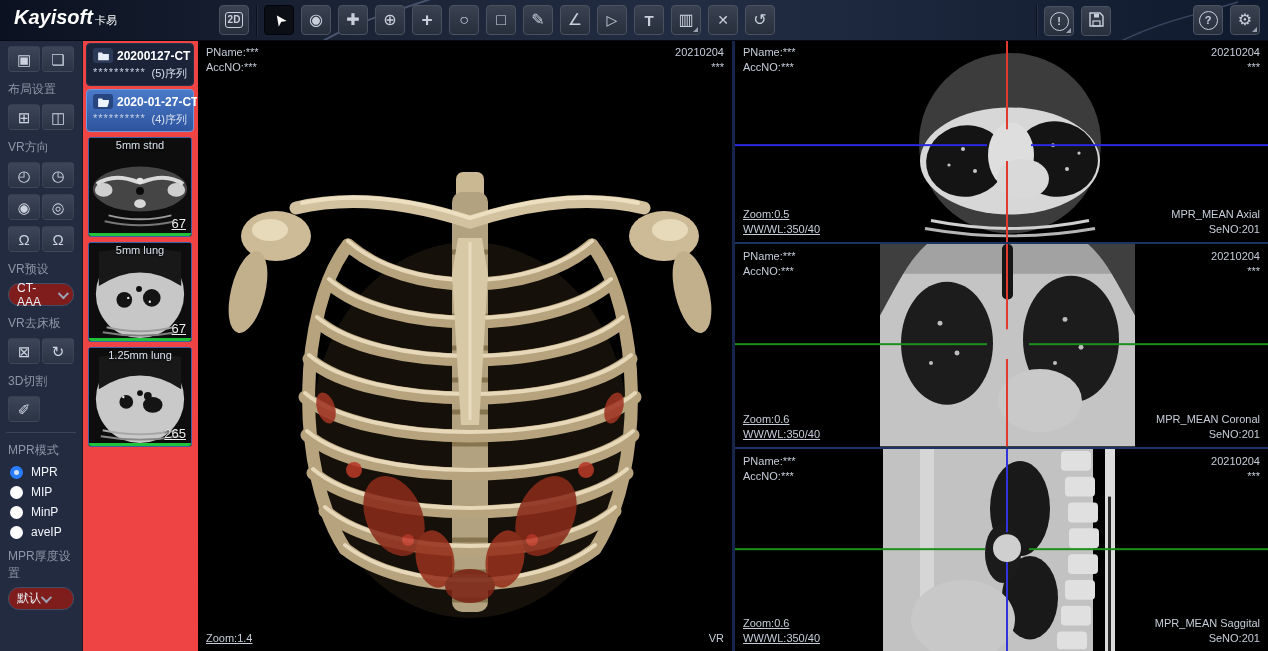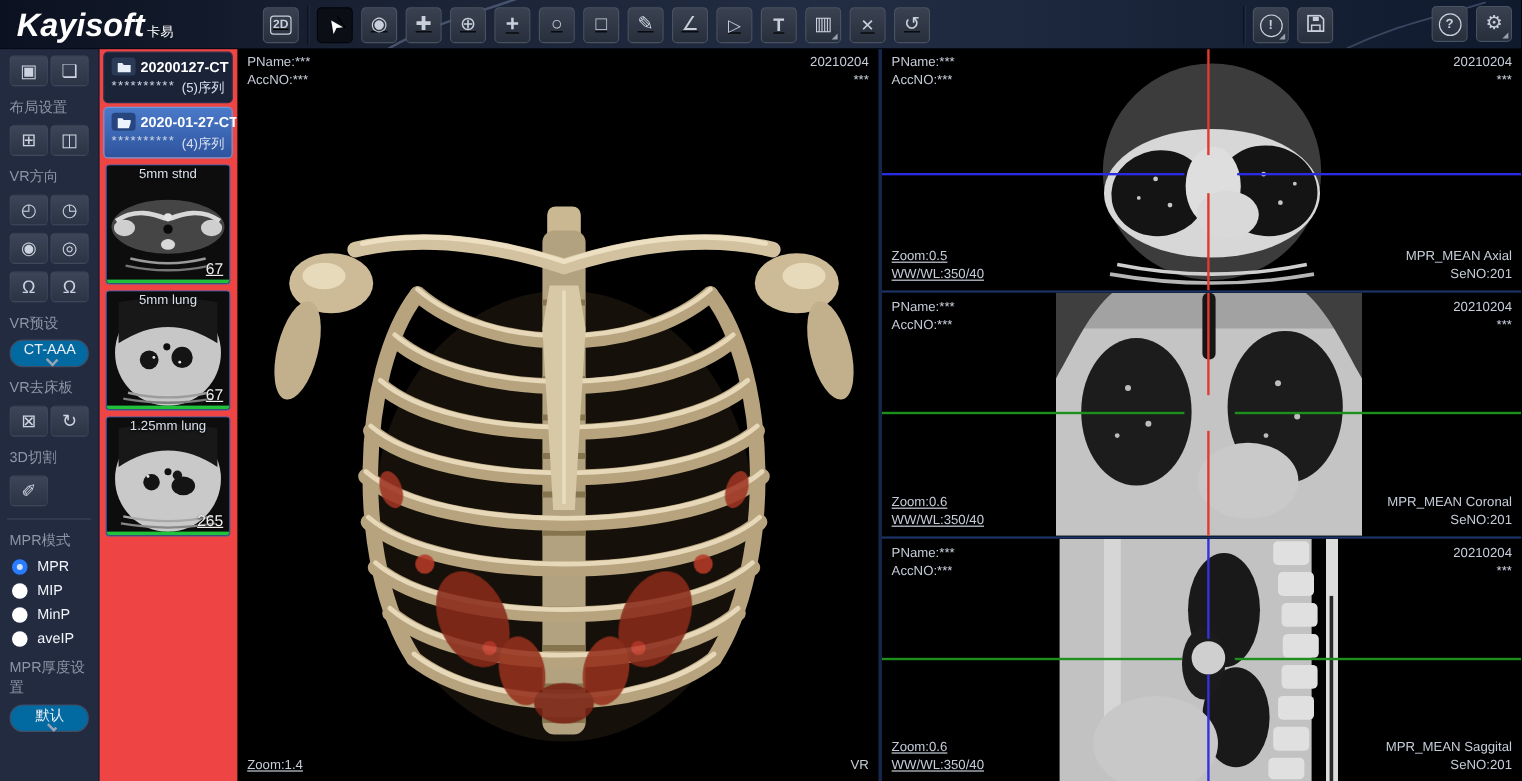--- a/index.html
+++ b/index.html
@@ -5,23 +5,23 @@
   html,body{margin:0;padding:0;background:#000;}
   body{width:1268px;height:651px;overflow:hidden;font-family:"Liberation Sans",sans-serif;}
   .app{position:relative;width:1268px;height:651px;background:#000;overflow:hidden;}
 
   
   .topbar{position:absolute;left:0;top:0;width:1268px;height:40px;
     background:linear-gradient(90deg,#0b1120 0%,#1b2436 28%,#222c43 55%,#101a2e 100%);
     border-bottom:1px solid #060b15;z-index:5;}
   .swoosh{position:absolute;left:0;top:0;pointer-events:none;}
   .logo{position:absolute;left:14px;top:6px;display:flex;align-items:baseline;color:#fff;}
-  .logo-main{font-size:27px;font-weight:bold;font-style:italic;letter-spacing:0;}
+  .logo-main{font-size:20px;font-weight:bold;font-style:italic;letter-spacing:0;}
   .logo-cn{font-size:11px;margin-left:2px;font-weight:normal;}
-  .tools{position:absolute;left:219px;top:5px;display:flex;align-items:center;gap:7px;text-decoration:underline;}
+  .tools{position:absolute;left:219px;top:5px;display:flex;gap:7px;}
   .tools-right{position:absolute;left:1036px;top:5px;display:flex;align-items:center;gap:7px;}
   .tools-far{position:absolute;right:8px;top:5px;display:flex;align-items:center;gap:7px;}
   .tbtn{position:relative;width:30px;height:30px;border-radius:4px;
     background:linear-gradient(180deg,#3a4251,#272f3d);border:1px solid #49525f;
     color:#c9d0db;display:flex;align-items:center;justify-content:center;padding:0;cursor:pointer;box-sizing:border-box;}
   .tbtn.active{background:#0b0e14;border-color:#03050a;color:#fff;}
   .tbtn.flyout::after{content:"";position:absolute;right:2px;bottom:2px;
     border-left:5px solid transparent;border-bottom:5px solid #98a1b1;}
   .tsep{width:1px;height:32px;background:#0a101c;box-shadow:1px 0 0 rgba(255,255,255,.07);}
   .g{display:inline-block;font-size:16px;line-height:1;}
@@ -36,22 +36,22 @@
   
   .sidebar{position:absolute;left:0;top:40px;width:83px;height:611px;background:#222b40;
     box-sizing:border-box;border-right:1px solid #131a2b;}
   .slabel{color:#8d96a8;font-size:12px;padding:0 0 0 8px;margin:9px 0 5px;}
   .srow{display:flex;justify-content:space-between;padding:0 8px;margin:6px 0;}
   .srow.single{justify-content:flex-start;}
   .sbtn{width:32px;height:26px;border-radius:4px;background:linear-gradient(180deg,#3d4659,#2b3444);
     border:1px solid #47516466;color:#ccd3df;display:flex;align-items:center;justify-content:center;padding:0;cursor:pointer;box-sizing:border-box;}
   .sbtn .g{font-size:15px;}
   .dropdown{display:flex;align-items:center;
-    margin:3px 8px;height:21px;padding:0 7px 0 8px;background:#0369a1;border:1px solid #414d63;
-    border-radius:11px;color:#eaeef5;font-size:12px;cursor:pointer;flex-direction:column;}
+    margin:3px 8px;height:21px;padding:0 7px 0 8px;background:#7f1d1d;border:1px solid #414d63;
+    border-radius:11px;color:#eaeef5;font-size:12px;cursor:pointer;}
   .chev{width:6px;height:6px;border-right:2px solid #9aa4b5;border-bottom:2px solid #9aa4b5;
     transform:rotate(45deg) translateY(-2px);}
   .sdiv{height:1px;background:#39455d;margin:10px 6px 4px;}
   .radio-row{display:flex;align-items:center;gap:8px;padding-left:10px;margin:6px 0;cursor:pointer;}
   .radio{position:relative;width:13px;height:13px;border-radius:50%;background:#fff;flex:0 0 auto;}
   .radio.checked{background:#2a7cff;}
   .radio.checked::after{content:"";position:absolute;left:4px;top:4px;width:5px;height:5px;border-radius:50%;background:#cfe2ff;}
   .radio-label{color:#f2f5fa;font-size:12px;}
 
   

